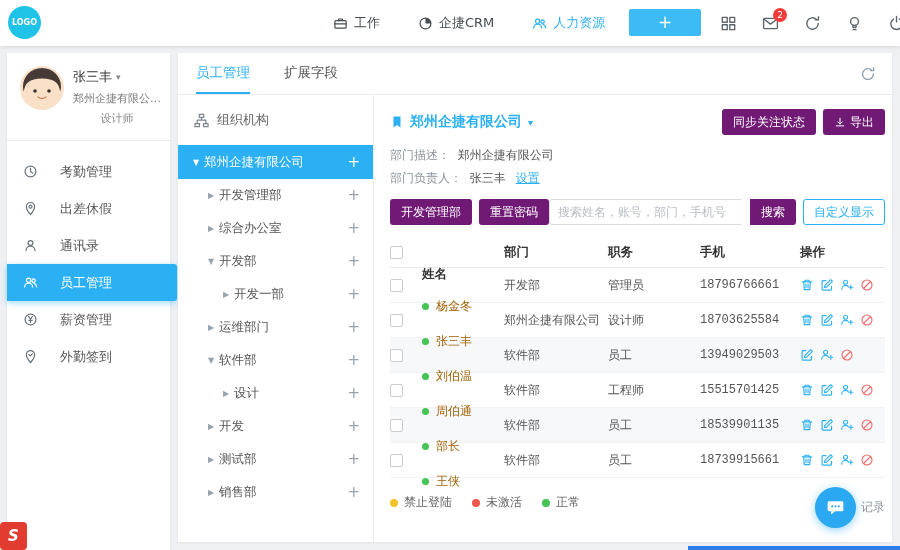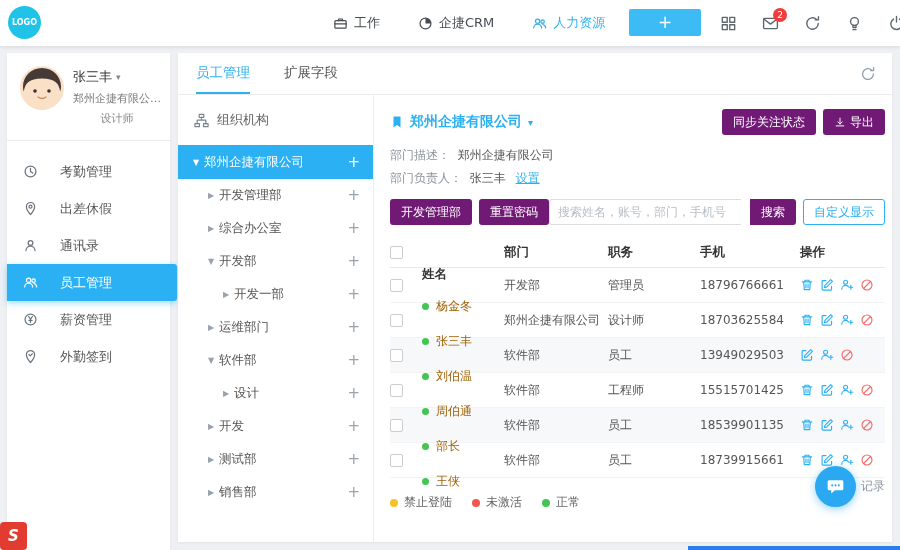--- a/index.html
+++ b/index.html
@@ -75,32 +75,32 @@
   .custom-btn{margin-left:8px;}
   
   .table{margin-top:13px;}
   .thead{display:flex;align-items:center;height:30px;border-bottom:1px solid #e8e8e8;font-size:12.5px;color:#333;font-weight:600;}
   .trow{display:flex;align-items:center;height:35px;border-bottom:1px solid #f3f3f3;font-size:12px;color:#555;}
   .trow.shaded{background:#f7f8fa;}
   .c-check{width:32px;display:flex;align-items:center;}
   .c-name{width:82px;display:flex;align-items:center;white-space:nowrap;overflow:hidden;margin-top:43px;}
   .c-dept{width:104px;white-space:nowrap;overflow:hidden;}
   .c-title{width:92px;white-space:nowrap;}
-  .c-phone{width:100px;white-space:nowrap;}
+  .c-phone{width:100px;white-space:nowrap;font-family:Liberation Mono, monospace;}
   .c-ops{flex:1;display:flex;align-items:center;gap:6px;}
   .checkbox{width:13px;height:13px;border:1px solid #ccc;border-radius:2px;background:#fff;display:inline-block;cursor:pointer;}
   .dot{width:7px;height:7px;border-radius:50%;display:inline-block;margin-right:7px;flex:0 0 7px;}
   .name-link{color:#a16207;cursor:pointer;text-decoration:none;overflow:hidden;text-overflow:ellipsis;}
   .op{line-height:0;cursor:pointer;color:#2bb1f3;}
   .op.red{color:#f56c6c;}
   .legend{display:flex;align-items:center;gap:20px;margin-top:16px;}
   .legend-item{display:flex;align-items:center;gap:6px;font-size:12px;color:#666;}
   .legend-dot{width:8px;height:8px;border-radius:50%;display:inline-block;}
   
-  .float-chat{position:absolute;left:815px;top:466px;display:flex;align-items:center;gap:5px;z-index:7;}
+  .float-chat{position:absolute;left:815px;top:487px;display:flex;align-items:center;gap:5px;z-index:7;}
   .chat-circle{width:41px;height:41px;border-radius:50%;background:#2aa8f2;display:flex;align-items:center;justify-content:center;color:#fff;box-shadow:0 2px 8px rgba(42,168,242,.5);cursor:pointer;line-height:0;}
   .chat-label{color:#8a949c;font-size:12px;white-space:nowrap;}
   .dock-icon{position:absolute;left:0;top:522px;width:27px;height:28px;background:#e23b30;border-radius:4px;color:#fff;display:flex;align-items:center;justify-content:center;font-size:15px;font-weight:bold;font-style:italic;cursor:pointer;z-index:7;}
   .bottom-strip{position:absolute;left:688px;top:546px;width:212px;height:4px;background:#2b7de9;}
 </style>
 </head>
 <body>
 
 <div class="stage">
 

